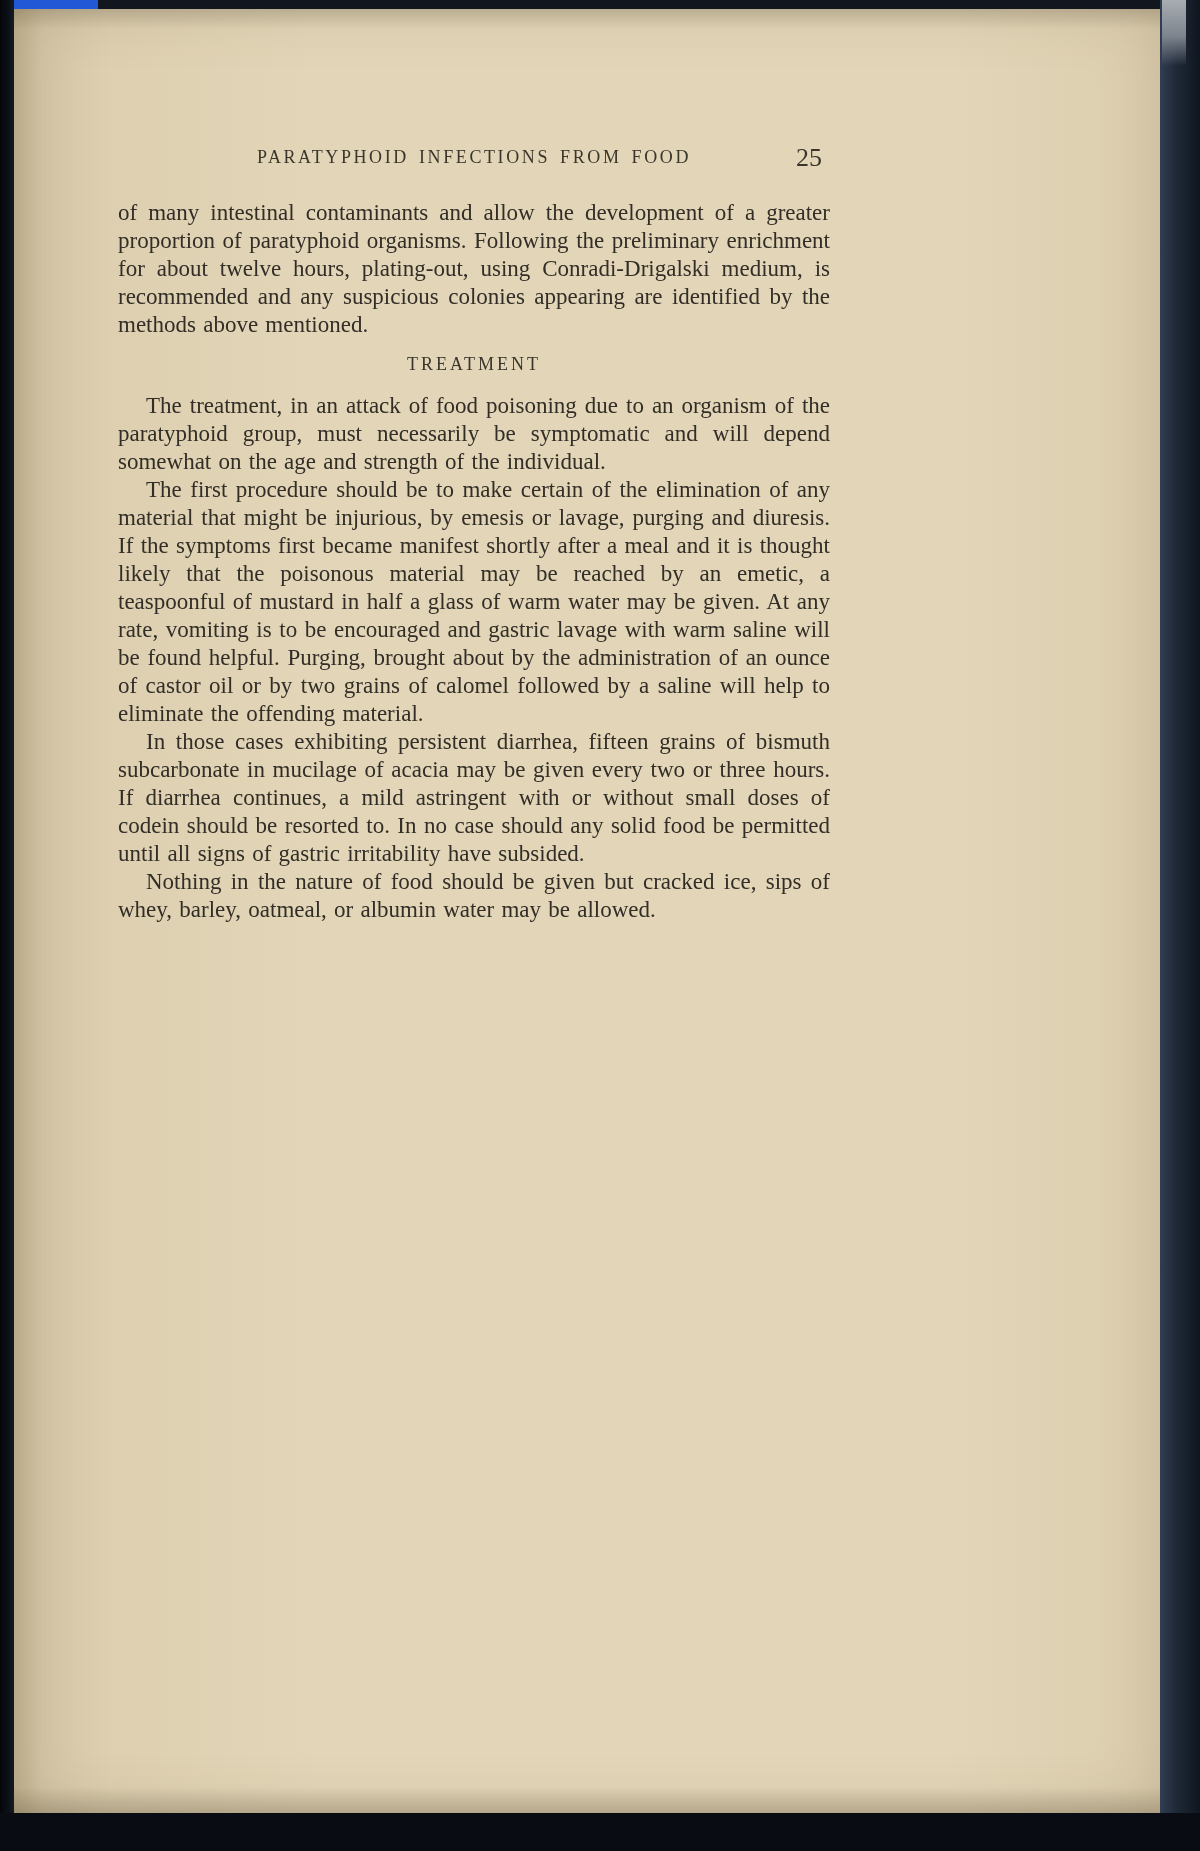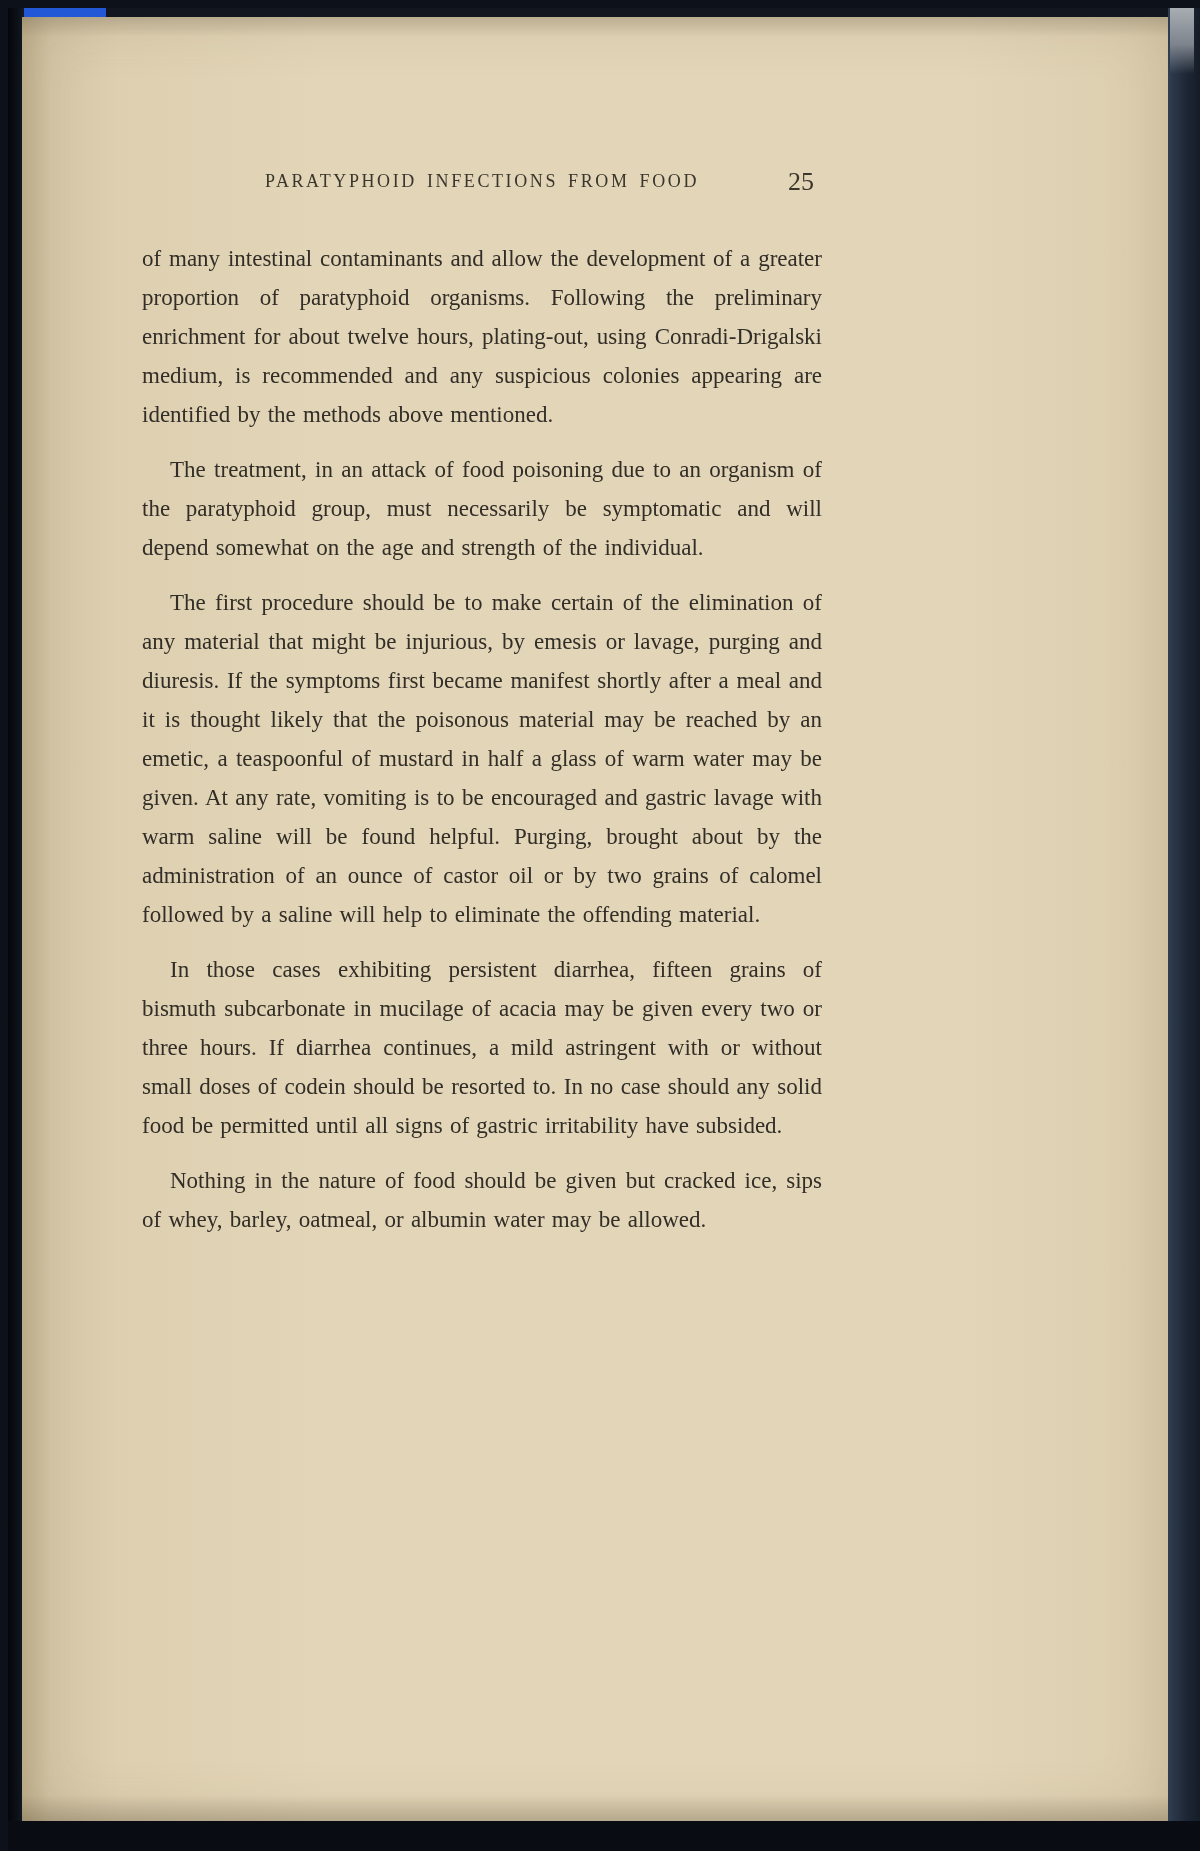--- a/index.html
+++ b/index.html
@@ -1,15 +1,15 @@
 <!DOCTYPE html>
 <html style="--paper: #e3d6b8; --cover: #1d2735; --accent-blue: #2257d6; --ink: #322e27;"><head>
 <meta charset="utf-8">
 <style>
-  * { margin:0; padding:8px; box-sizing:border-box; }
+  * { margin:0; padding:0; box-sizing:border-box; }
   html, body { width:1200px; height:1851px; }
   body {
     position:relative;
     overflow:hidden;
     background:#0d1119;
     font-family:"Liberation Serif", "DejaVu Serif", serif;
   }
 
   
   .cover-top   { position:absolute; top:0; left:0; right:0; height:10px; background:#12171f; }
@@ -50,21 +50,21 @@
     color:#3a362c;
     margin-bottom:31px;
     white-space:nowrap;
   }
   .page-num {
     position:absolute; right:8px; top:-4px;
     font-size:26px; letter-spacing:0; word-spacing:0;
   }
   .para {
     font-size:23px;
-    line-height:39px;
+    line-height:28px;
     text-align:justify;
     word-spacing:1.5px;
     color:var(--ink,#322e27);
   }
   .para.indent { text-indent:28px; }
   .section-heading {
     font-size:18px;
     font-weight:normal;
     letter-spacing:3px;
     text-align:center;
@@ -86,20 +86,21 @@
   <div class="paper">
     <div class="content">
 
       <div class="running-head">
         <span>PARATYPHOID INFECTIONS FROM FOOD</span>
         <span class="page-num">25</span>
       </div>
 
       <p class="para">of many intestinal contaminants and allow the development of a greater proportion of paratyphoid organisms.  Following the preliminary enrichment for about twelve hours, plating-out, using Conradi-Drigalski medium, is recommended and any suspicious colonies appearing are identified by the methods above mentioned.</p>
 
+      <h2 class="section-heading">TREATMENT</h2>
 
       <p class="para indent">The treatment, in an attack of food poisoning due to an organism of the paratyphoid group, must necessarily be symptomatic and will depend somewhat on the age and strength of the individual.</p>
 
       <p class="para indent">The first procedure should be to make certain of the elimination of any material that might be injurious, by emesis or lavage, purging and diuresis.  If the symptoms first became manifest shortly after a meal and it is thought likely that the poisonous material may be reached by an emetic, a teaspoonful of mustard in half a glass of warm water may be given.  At any rate, vomiting is to be encouraged and gastric lavage with warm saline will be found helpful.  Purging, brought about by the administration of an ounce of castor oil or by two grains of calomel followed by a saline will help to eliminate the offending material.</p>
 
 
       <p class="para indent">In those cases exhibiting persistent diarrhea, fifteen grains of bismuth subcarbonate in mucilage of acacia may be given every two or three hours.  If diarrhea continues, a mild astringent with or without small doses of codein should be resorted to.  In no case should any solid food be permitted until all signs of gastric irritability have subsided.</p>
 
       <p class="para indent">Nothing in the nature of food should be given but cracked ice, sips of whey, barley, oatmeal, or albumin water may be allowed.</p>
 

